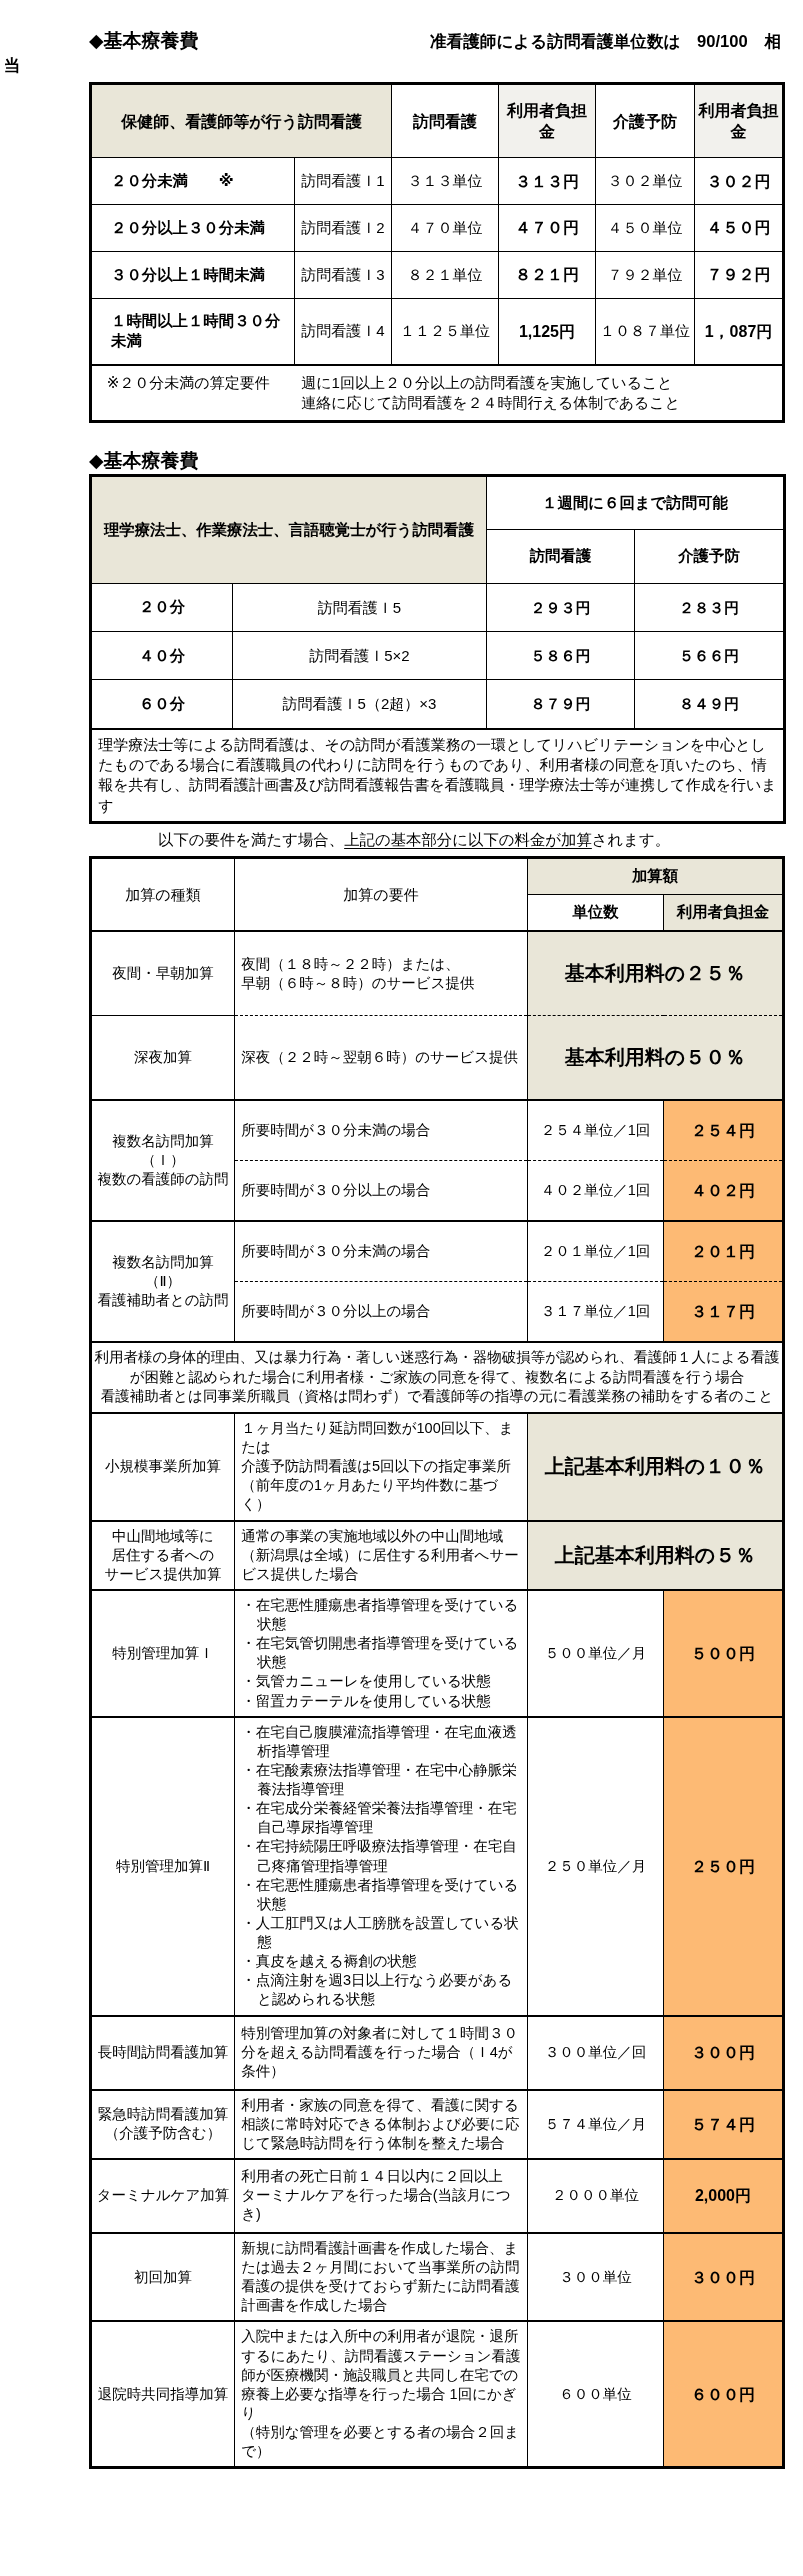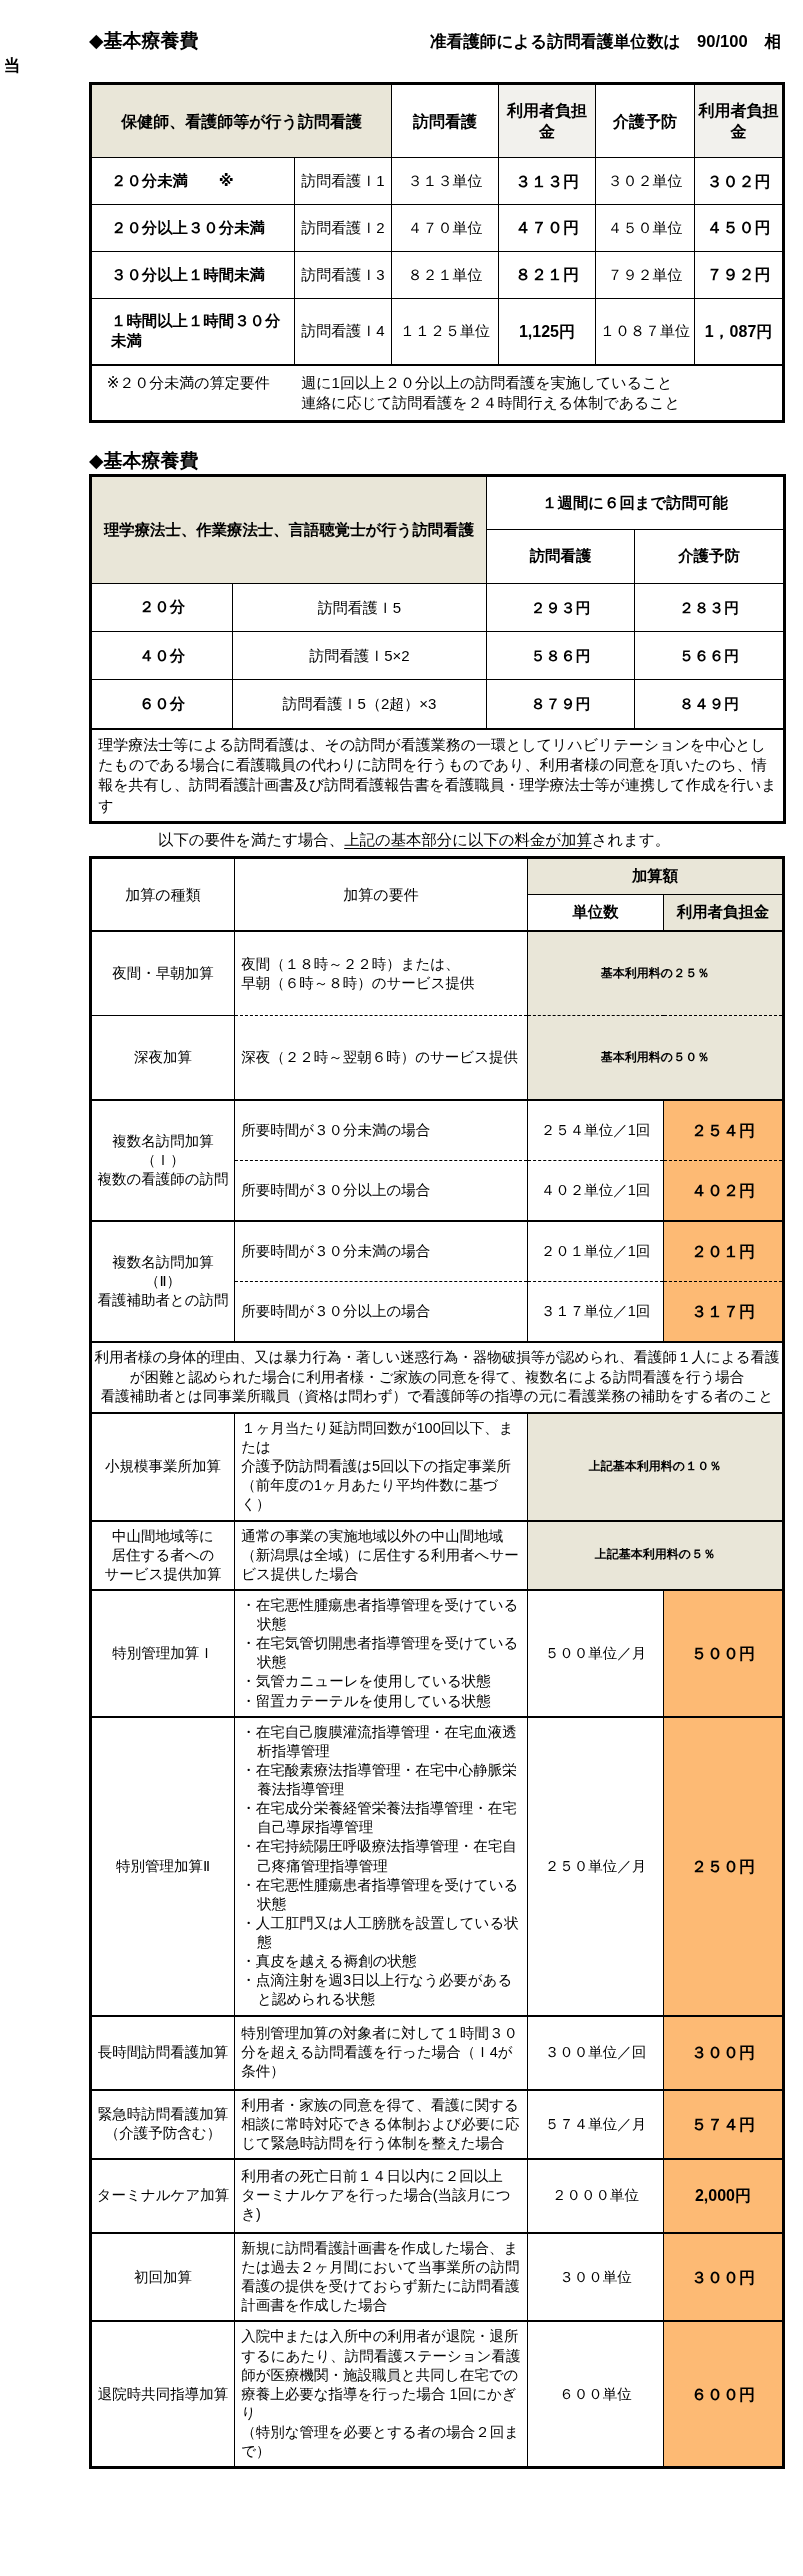--- a/index.html
+++ b/index.html
@@ -81,21 +81,21 @@
   .kasan-intro .u{text-decoration:underline;text-underline-offset:3.1px;}
 
   table.tk{font-size:14.5px;}
   table.tk th{text-align:center;}
   table.tk th.hn{font-size:15px;padding:8.6px 2.5px;}
   table.tk th.hb{font-weight:bold;font-size:15.4px;padding:7.4px 2.5px;}
   table.tk td.lab{text-align:center;padding:5px 2.5px;}
   table.tk td.req{text-align:left;padding:5px 3.7px 5px 6.2px;}
   table.tk td.unit{text-align:center;}
   table.tk td.fee{text-align:center;font-weight:bold;font-size:16px;background:#fdba74;margin-top:7px;}
-  table.tk td.pct{text-align:center;font-weight:bold;font-size:12px;background:#e9e6d8;}
+  table.tk td.pct{text-align:center;font-weight:bold;font-size:20px;background:#e9e6d8;}
   table.tk td.fwnote{text-align:center;padding:5px 0;line-height:1.35;}
   
   table.tk td.nb{border-bottom:0 none;}
   table.tk td.dt{border-top:1.2px dashed #000;}
   
   tr.h120 > td{height:73px;}
   tr.h105 > td{height:62px;}
   tr.h85 > td{height:49px;}
   .blt{padding-left:16px;text-indent:-16px;}
 </style>

